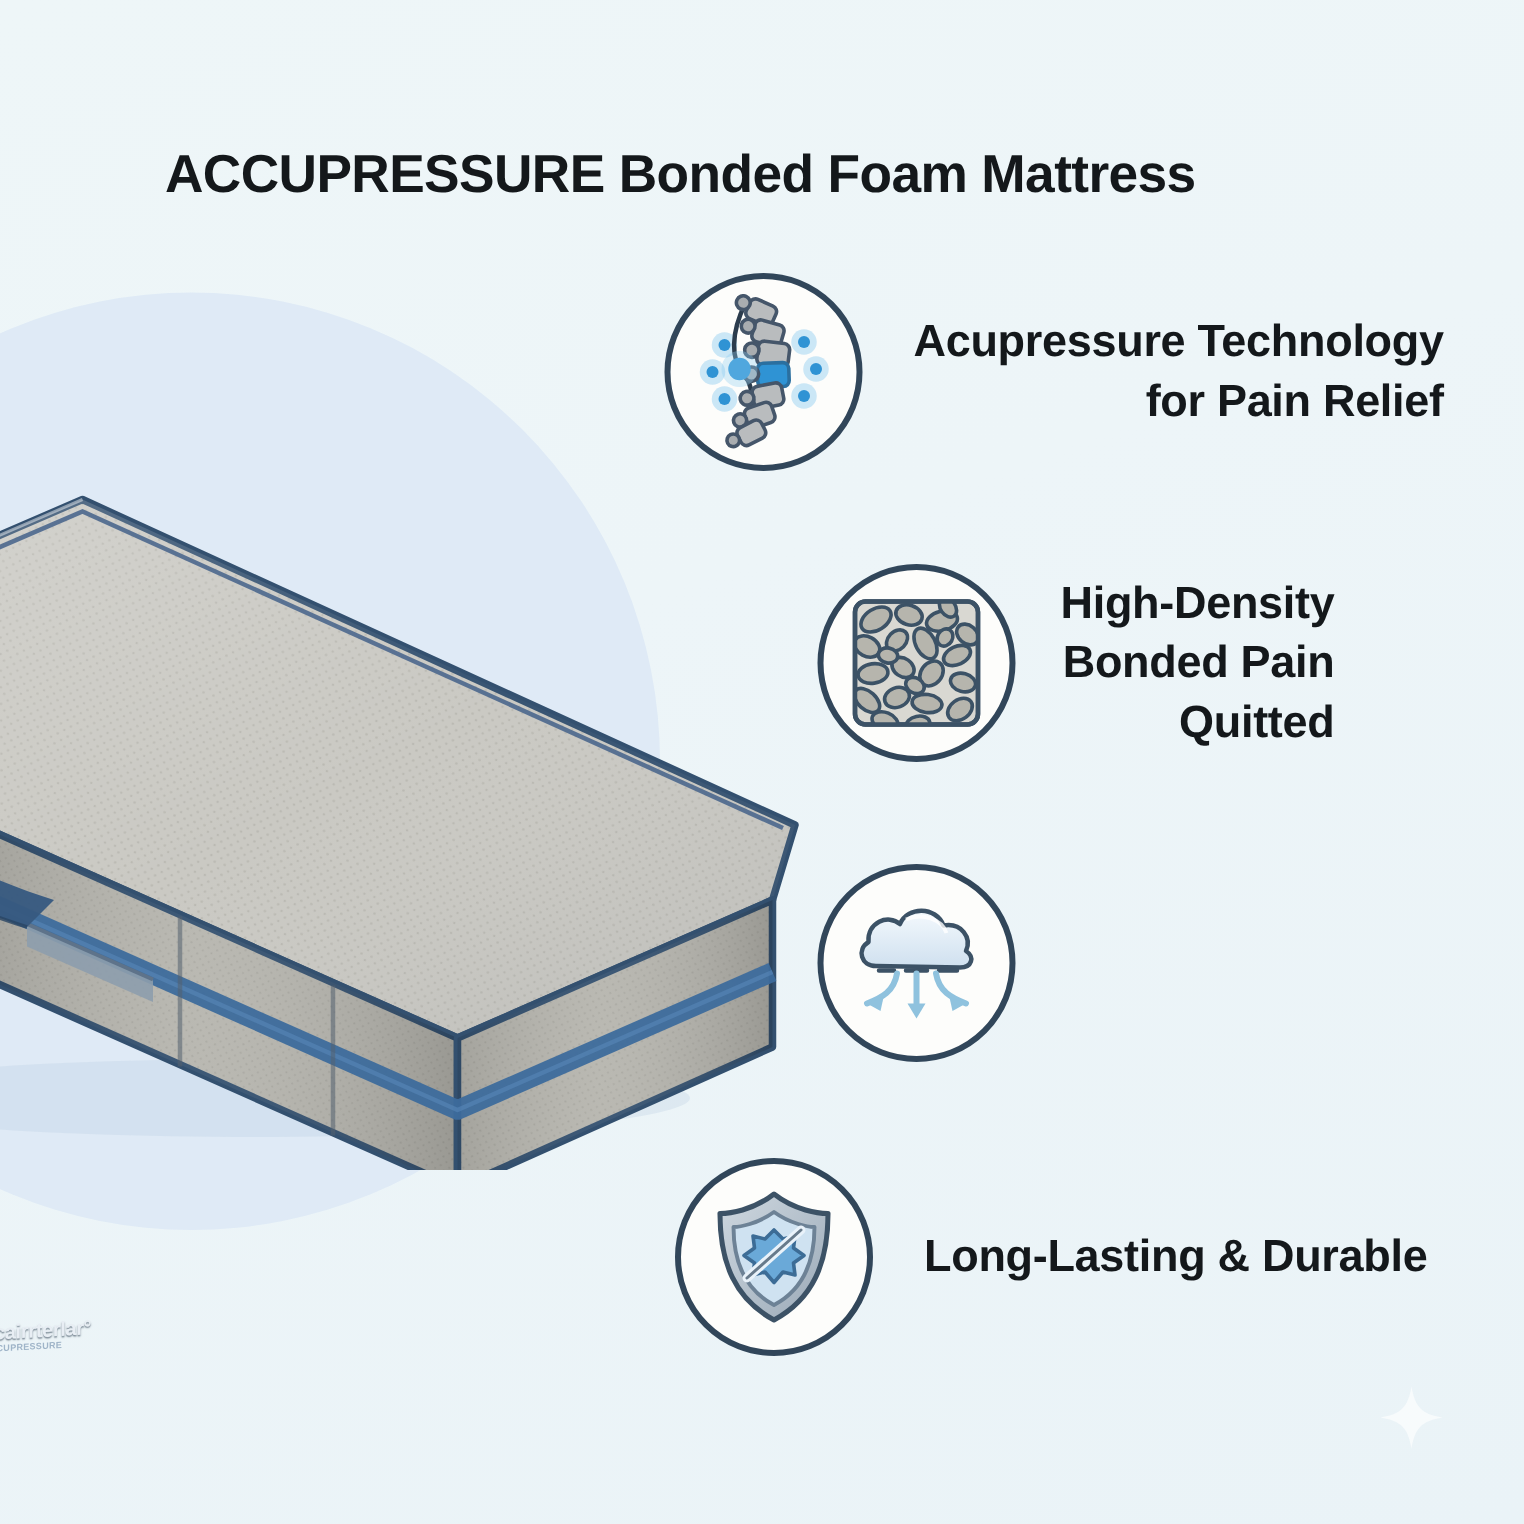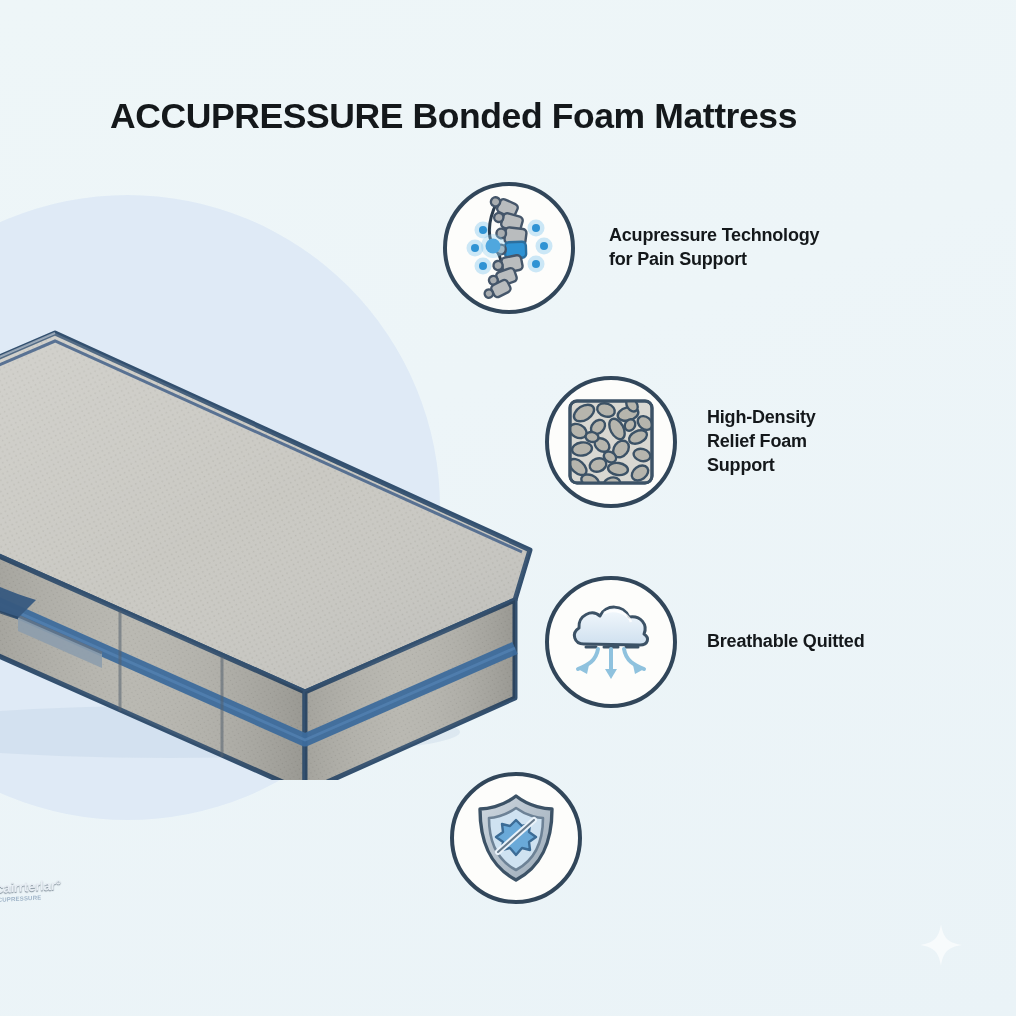--- a/index.html
+++ b/index.html
@@ -60,25 +60,26 @@
     border: 4px solid #31465a;
     box-sizing: border-box;
     display: flex;
     align-items: center;
     justify-content: center;
     position: relative;
   }
   .feature-icon svg { display:block; }
   .feature-text {
     margin-left: 34px;
-    font-size: 18px;
+    font-size: 30px;
     font-weight: 700;
     line-height: 1.32;
     color: #14181b;
     letter-spacing: -0.2px;
+    text-align: right;
   }
   .feature-text .ln { display: block; white-space: nowrap; }
 
   #feature-0 { left: 443px; top: 182px; }
   #feature-1 { left: 545px; top: 376px; }
   #feature-2 { left: 545px; top: 576px; }
   #feature-3 { left: 450px; top: 772px; }
   #feature-1 .feature-text, #feature-2 .feature-text { margin-left: 30px; }
 
   
@@ -238,21 +239,21 @@
             <circle cx="-12" cy="-1" r="4.2" fill="#a9adb0"></circle>
           </g>
         </g>
 
         <circle cx="36" cy="50" r="7.5" fill="#2f93d4"></circle>
         <circle cx="36" cy="50" r="12" fill="#8fcdf0" opacity=".35"></circle>
       </svg>
     </div>
     <div class="feature-text">
       <span class="ln">Acupressure Technology</span>
-      <span class="ln">for Pain Support</span>
+      <span class="ln">for Pain Relief</span>
     </div>
   </div>
 
   <div class="feature" id="feature-1">
     <div class="feature-icon">
       <svg width="98" height="98" viewBox="0 0 98 98">
         <clipPath id="foamClip">
             <rect x="8" y="8" width="82" height="82" rx="7"></rect>
           </clipPath>
         <rect x="8" y="8" width="82" height="82" rx="7" fill="#d9d8d2" stroke="#3c5266" stroke-width="3"></rect>
@@ -278,22 +279,22 @@
           <ellipse cx="70" cy="12" rx="7" ry="5" transform="rotate(55 70 12)"></ellipse>
           <ellipse cx="30" cy="44" rx="6.5" ry="5" transform="rotate(10 30 44)"></ellipse>
           <ellipse cx="68" cy="32" rx="6" ry="5" transform="rotate(-60 68 32)"></ellipse>
           <ellipse cx="48" cy="64" rx="6.5" ry="5" transform="rotate(30 48 64)"></ellipse>
         </g>
         <rect x="8" y="8" width="82" height="82" rx="7" fill="none" stroke="#3c5266" stroke-width="3"></rect>
       </svg>
     </div>
     <div class="feature-text">
       <span class="ln">High-Density</span>
-      <span class="ln">Relief Foam</span>
-      <span class="ln">Support</span>
+      <span class="ln">Bonded Pain</span>
+      <span class="ln">Quitted</span>
     </div>
   </div>
 
   <div class="feature" id="feature-2">
     <div class="feature-icon">
       <svg width="102" height="102" viewBox="0 0 102 102">
         <defs>
           <linearGradient id="cloudG" x1="0" y1="0" x2="0" y2="1">
             <stop offset="0%" stop-color="#f4f9fd"></stop>
             <stop offset="100%" stop-color="#cfe0ef"></stop>
@@ -312,21 +313,20 @@
           <path d="M 64 58 C 66 70, 74 74, 84 78"></path>
         </g>
         <g fill="#8fc2de">
           <path d="M 18 78 l 11 -4 l -2 9 Z"></path>
           <path d="M 51 88 l -6 -10 l 12 0 Z"></path>
           <path d="M 84 78 l -11 -4 l 2 9 Z"></path>
         </g>
       </svg>
     </div>
     <div class="feature-text">
-      <span class="ln">Breathable Quitted</span>
     </div>
   </div>
 
   <div class="feature" id="feature-3">
     <div class="feature-icon">
       <svg width="96" height="96" viewBox="0 0 96 96">
         <defs>
           <linearGradient id="shG" x1="0" y1="0" x2="1" y2="1">
             <stop offset="0%" stop-color="#cfd8e0"></stop>
             <stop offset="100%" stop-color="#9aa9b7"></stop>
@@ -340,20 +340,21 @@
                  C 25 28, 37 26, 48 18 Z" fill="#cfe2f1" stroke="#6d8296" stroke-width="2.6" stroke-linejoin="round"></path>
 
         <path d="M 48 30 L 54 36 L 62 34 L 61 42 L 68 47 L 61 52 L 62 60 L 54 58
                  L 48 65 L 42 58 L 34 60 L 35 52 L 28 47 L 35 42 L 34 34 L 42 36 Z" fill="#6aa9d8" stroke="#3c6c96" stroke-width="2.4" stroke-linejoin="round"></path>
 
         <path d="M 30 62 L 66 30" stroke="#e9f2fa" stroke-width="6" stroke-linecap="round"></path>
         <path d="M 30 62 L 66 30" stroke="#3c5266" stroke-width="2" stroke-linecap="round" opacity=".75"></path>
       </svg>
     </div>
     <div class="feature-text">
+      <span class="ln">Long-Lasting &amp; Durable</span>
     </div>
   </div>
 
   <svg class="sparkle" viewBox="0 0 40 40">
     <path d="M 20 2 C 22 14, 26 18, 38 20 C 26 22, 22 26, 20 38 C 18 26, 14 22, 2 20 C 14 18, 18 14, 20 2 Z" fill="#ffffff" opacity="0.85"></path>
   </svg>
 
 </div>
 
 </body></html>

